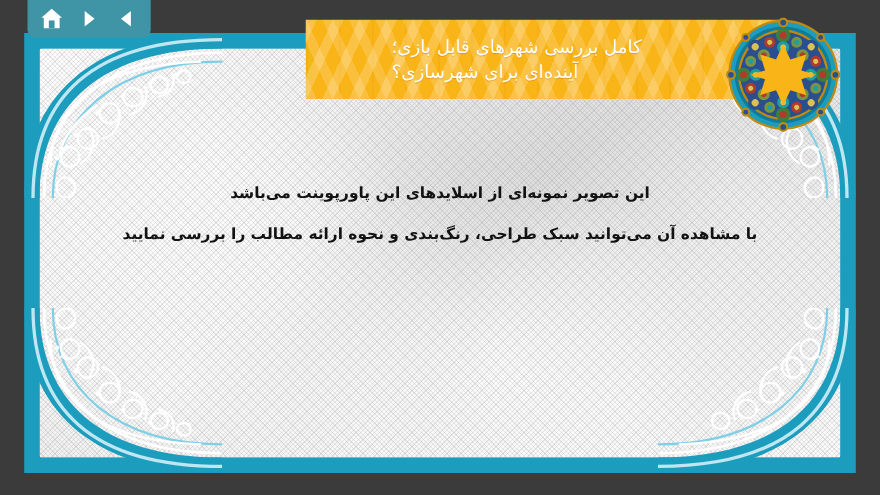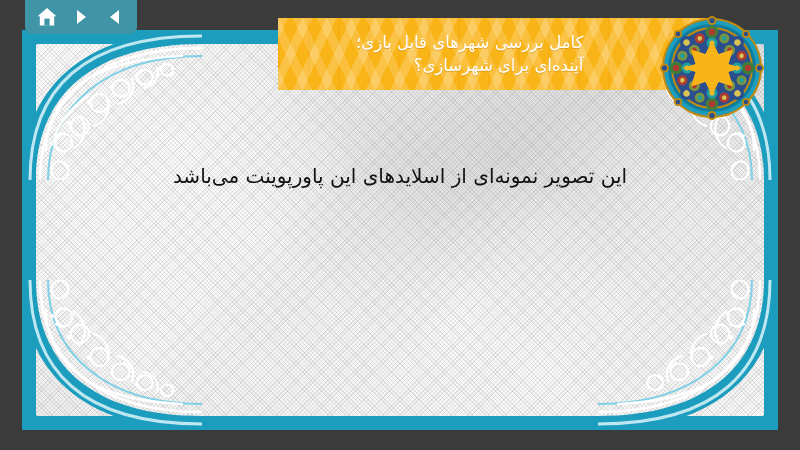--- a/index.html
+++ b/index.html
@@ -125,21 +125,21 @@
     align-items: center;
     justify-content: flex-end;
     padding-left: 78px;
     padding-right: 14px;
     z-index: 30;
   }
   #banner-title {
     color: #ffffff;
     font-size: 16.5px;
     line-height: 1.42;
-    text-align: right;
+    text-align: left;
     font-weight: normal;
     direction: rtl;
     white-space: pre-line;
     text-shadow: 0 1px 0 rgba(180,110,0,.35);
   }
 
   
   #medallion {
     position: absolute;
     left: 660px;
@@ -155,24 +155,24 @@
     position: absolute;
     left: 40px;
     right: 40px;
     top: 128px;
     z-index: 20;
     direction: rtl;
     text-align: center;
   }
   .body-line {
     color: #121212;
-    font-size: 20px;
+    font-size: 14px;
     line-height: 37px;
     white-space: nowrap;
-    font-weight: normal;
+    font-weight: bold;
   }
 </style>
 </head>
 <body>
 
 <div id="stage">
 
   <div id="navbar">
     <div class="nav-btn" title="prev">
       <span>
@@ -308,20 +308,21 @@
         <g fill="#ffffff">
           <circle cx="47" cy="93" r="2.2"></circle>
           <circle cx="67" cy="72" r="2.2"></circle>
           <circle cx="90" cy="57" r="2"></circle>
         </g>
       </svg>
     </div>
 
     <div id="body-text">
       <div class="body-line">این تصویر نمونه‌ای از اسلایدهای این پاورپوینت می‌باشد</div>
+      <div class="body-line">با مشاهده آن می‌توانید سبک طراحی، رنگ‌بندی و نحوه ارائه مطالب را بررسی نمایید</div>
     </div>
 
   </div>
 
   <div id="banner">
     <div id="banner-title">کامل بررسی شهرهای قابل بازی؛
 آینده‌ای برای شهرسازی؟</div>
   </div>
 
   <div id="medallion">

